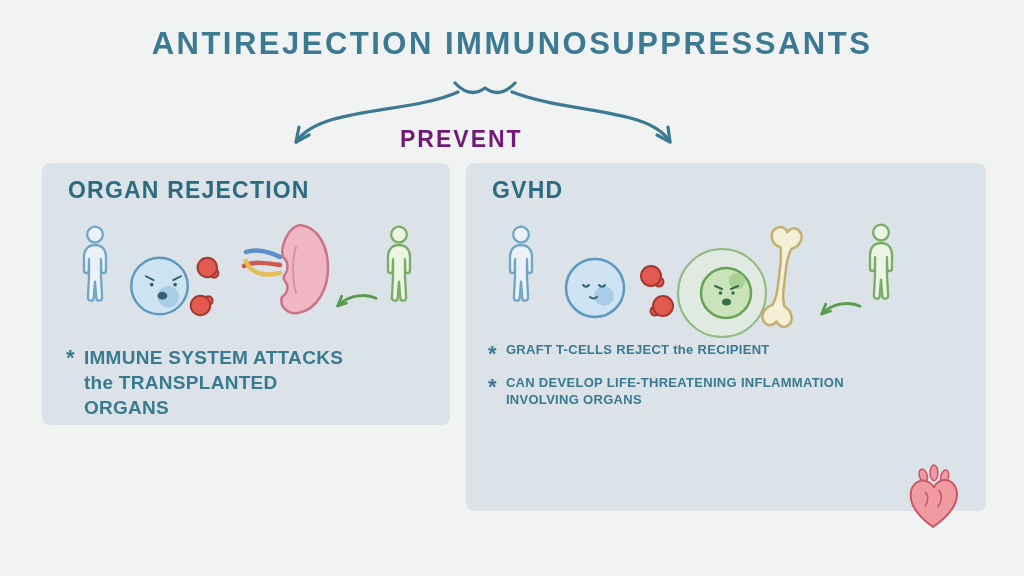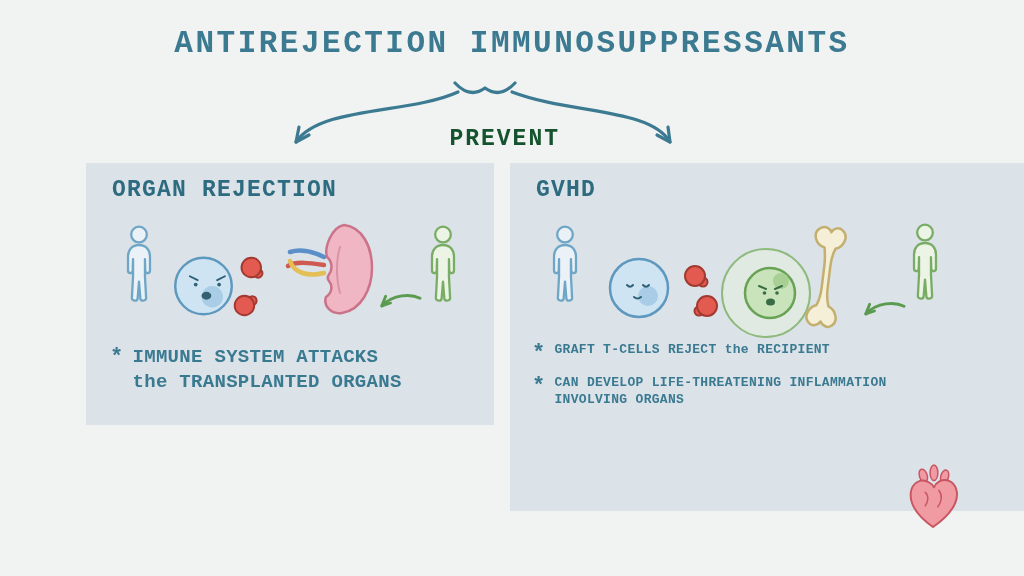--- a/index.html
+++ b/index.html
@@ -1,33 +1,33 @@
 <!DOCTYPE html>
 <html><head>
 <meta charset="utf-8">
 <style>
   * { margin:0; padding:0; box-sizing:border-box; }
   body { font-family:"Liberation Sans", sans-serif; background:#e8e9ea; }
   .stage{
     position:relative; width:1024px; height:576px;
     background:#f1f2f2; overflow:hidden;
-    font-family:Liberation Mono, monospace;
+    font-family:Liberation Sans, sans-serif;
   }
   .title{
     position:absolute; top:26px; left:0; width:100%;
     text-align:center; font-size:31px; font-weight:bold;
     letter-spacing:2.5px; color:#3b7a91;
   }
   .connector{ position:absolute; left:250px; top:80px; width:450px; height:80px; overflow:visible; }
   .teal-line{ fill:none; stroke:#3b7a91; stroke-width:3.2; stroke-linecap:round; stroke-linejoin:round; }
   .prevent{
-    position:absolute; left:400px; top:126px; width:160px; text-align:right;
-    font-size:23px; font-weight:bold; letter-spacing:2px; color:#14532d;
+    position:absolute; left:400px; top:126px; width:160px; text-align:left;
+    font-size:23px; font-weight:bold; letter-spacing:2px; color:#701a75;
   }
-  .panel{ position:absolute; background:#dbe2e8; border-radius:0;margin-left:44px; }
+  .panel{ position:absolute; background:#dbe2e8; border-radius:8px; }
   .panel-left{ left:42px; top:163px; width:408px; height:262px; }
   .panel-right{ left:466px; top:163px; width:520px; height:348px; }
   .panel-heading{
     position:absolute; left:26px; top:14px;
     font-size:23px; font-weight:bold; letter-spacing:1.2px; color:#2d6b80;
   }
   .bullets{ position:absolute; display:flex; flex-direction:column; gap:9px; }
   .bullets-left{ left:24px; top:182px; }
   .bullets-right{ left:22px; top:178px; }
   .bullet{ display:flex; gap:9px; font-weight:bold; color:#3a7a91; line-height:1.32; letter-spacing:0.3px; }

